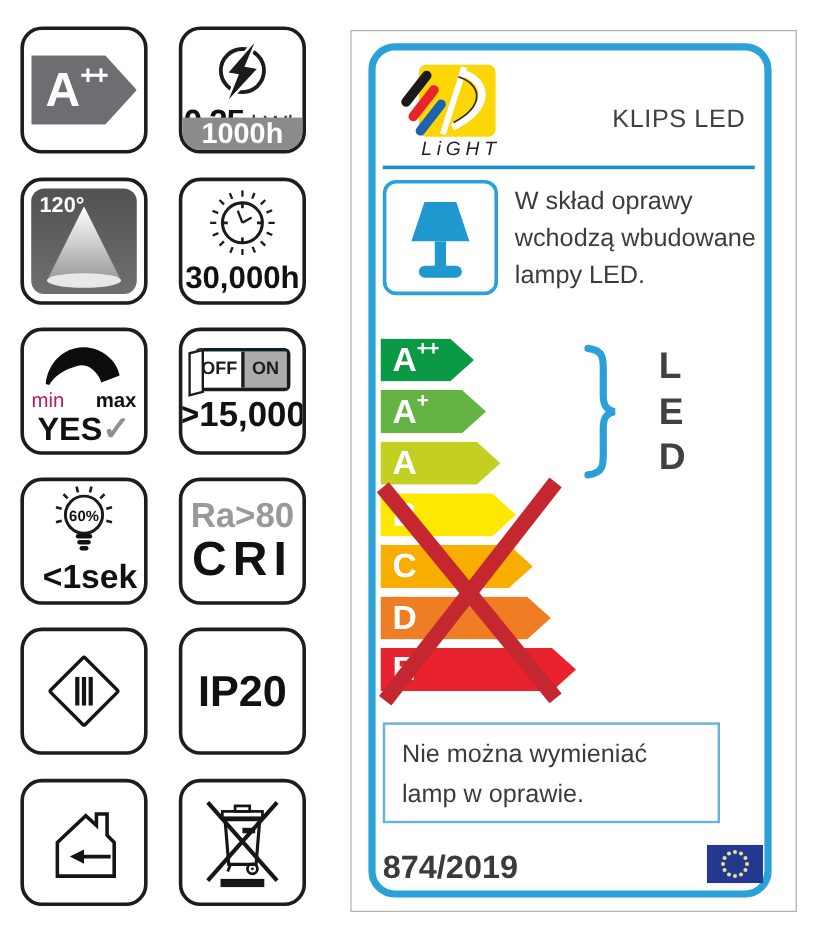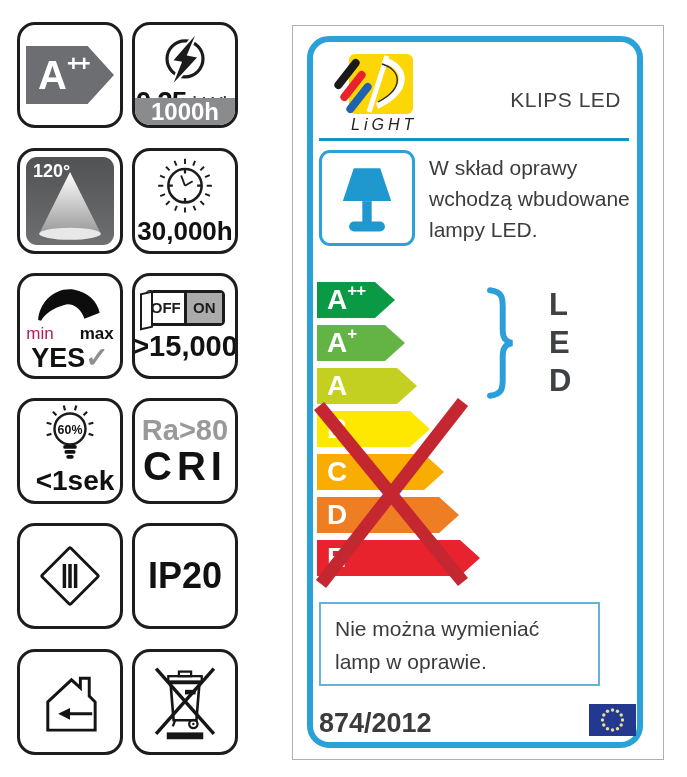--- a/index.html
+++ b/index.html
@@ -2,21 +2,21 @@
 <html><head>
 <meta charset="utf-8">
 <style>
   html,body{margin:0;padding:0;background:#fff;}
   .stage{position:relative;width:687px;height:777px;background:#fff;overflow:hidden;
          font-family:"Liberation Sans",sans-serif;color:#1c1c1c;}
   
   .tile{position:absolute;width:106px;height:106px;background:#fff;border:3.5px solid #1d1d1f;
         border-radius:18px;box-sizing:border-box;display:flex;flex-direction:column;
         align-items:center;justify-content:center;overflow:hidden;}
-  .c1{left:17px;} .c2{left:132px;}
+  .c1{left:17px;} .c2{left:149px;}
   .r1{top:22px;} .r2{top:148px;} .r3{top:273px;} .r4{top:398px;} .r5{top:523px;} .r6{top:649px;}
 
   
   .gray-arrow{width:88px;height:58px;background:#6d6e71;display:flex;align-items:center;
       padding-left:12px;box-sizing:border-box;
       clip-path:polygon(0 0,70% 0,100% 50%,70% 100%,0 100%);}
   .gray-arrow .g{color:#fff;font-weight:bold;font-size:40px;line-height:1;}
   .gray-arrow sup{font-size:22px;position:relative;top:-4px;letter-spacing:-2px;}
 
   
@@ -304,21 +304,21 @@
 
       <svg class="xover" viewBox="0 0 156 190">
         <line x1="6" y1="8" x2="150" y2="184" stroke="#c42730" stroke-width="13"></line>
         <line x1="150" y1="4" x2="8" y2="186" stroke="#c42730" stroke-width="13"></line>
       </svg>
 
       <div class="note-box">
         <span>Nie można wymieniać lamp w oprawie.</span>
       </div>
 
-      <div class="reg">874/2012</div>
+      <div class="reg">874/2019</div>
 
       <svg class="flag" viewBox="0 0 47 32">
         <rect width="47" height="32" fill="#23398f"></rect>
         <g fill="#e6df96">
           <circle cx="33.5" cy="16" r="1.7"></circle>
             <circle cx="32.2" cy="21" r="1.7"></circle>
           <circle cx="28.5" cy="24.7" r="1.7"></circle>
             <circle cx="23.5" cy="26" r="1.7"></circle>
           <circle cx="18.5" cy="24.7" r="1.7"></circle>
             <circle cx="14.8" cy="21" r="1.7"></circle>

